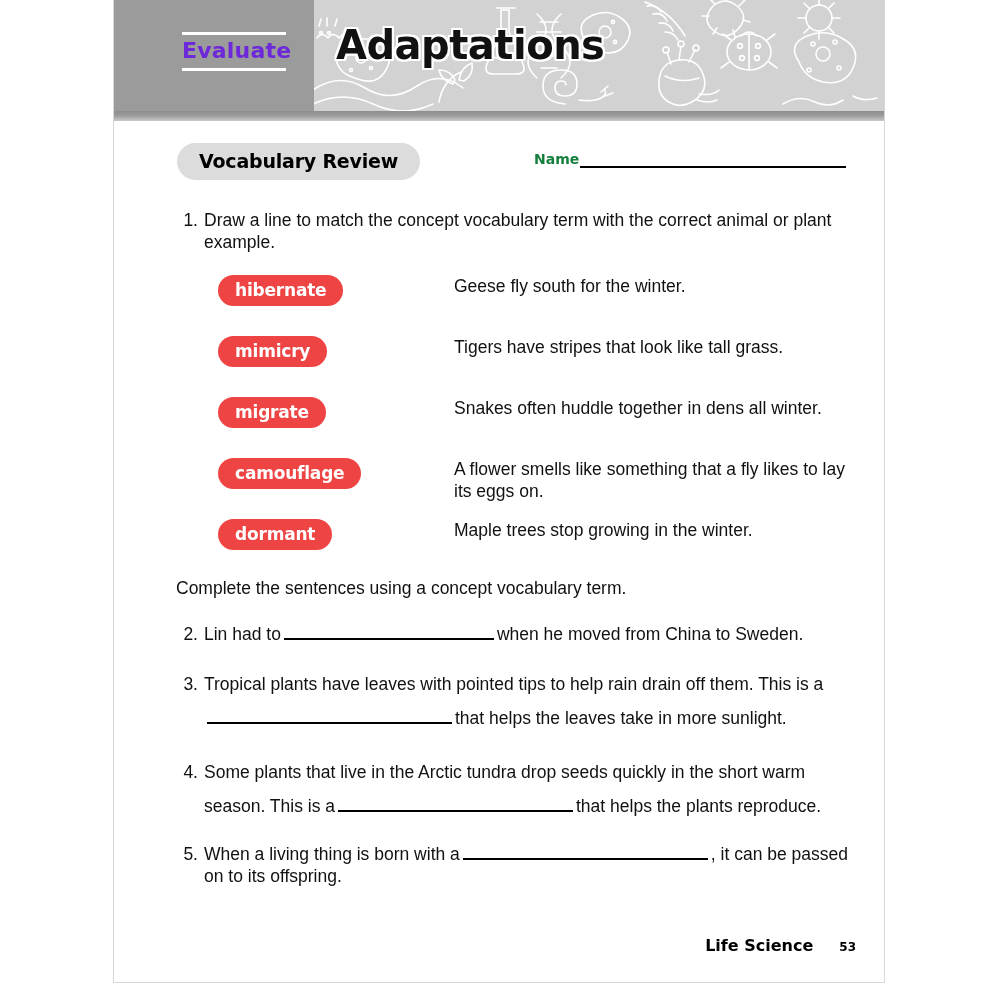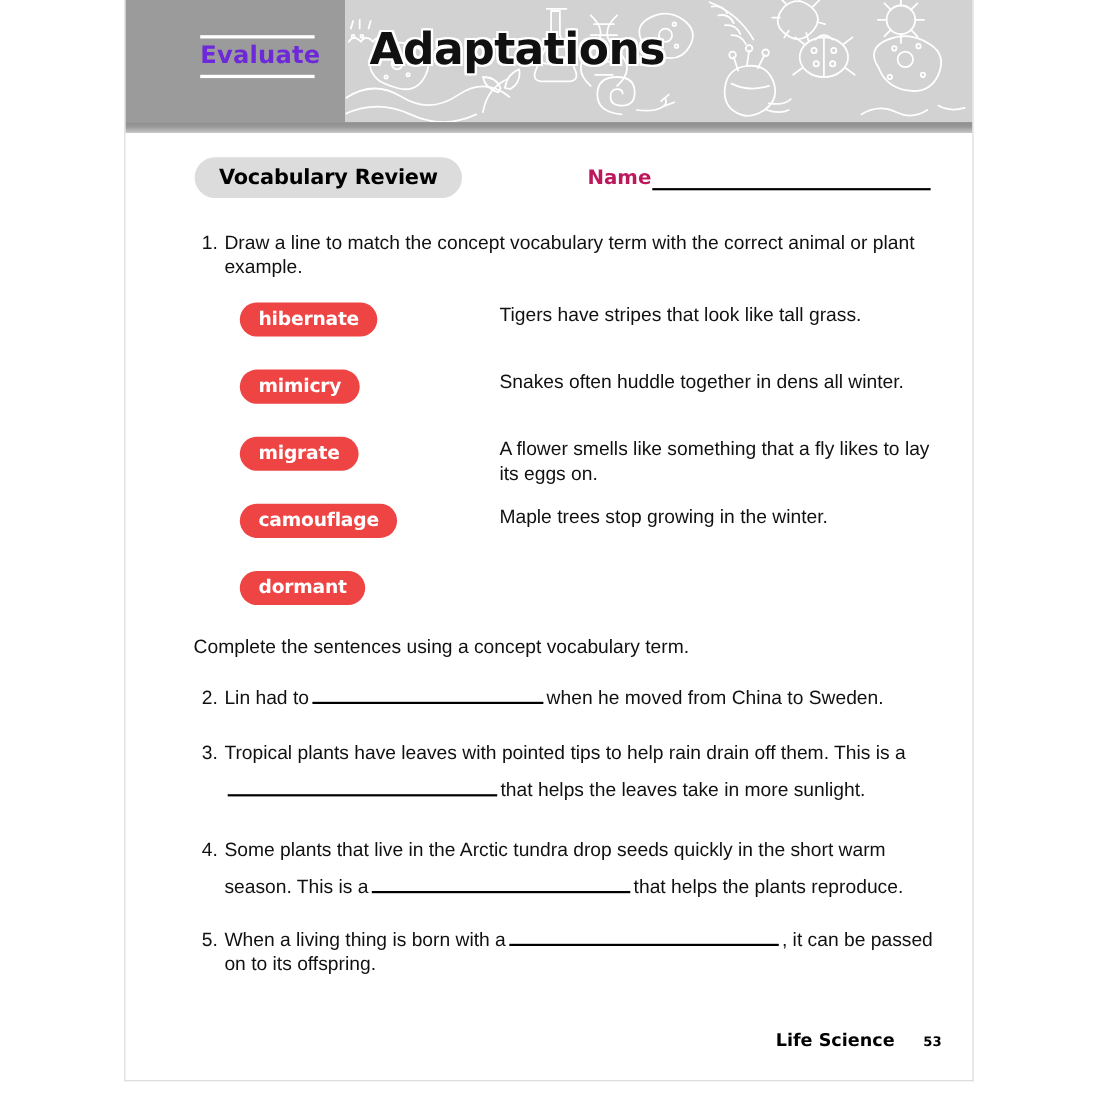--- a/index.html
+++ b/index.html
@@ -135,23 +135,23 @@
   .name-block {
     position: absolute;
     left: 420px;
     top: 8px;
     width: 312px;
     display: flex;
     align-items: flex-end;
   }
   .name-label {
     font-family: "DejaVu Sans", sans-serif;
-    font-size: 18px;
-    font-weight: bold;
-    color: #be185d;
+    font-size: 14px;
+    font-weight: bold;
+    color: #15803d;
     white-space: nowrap;
     padding-bottom: 1px;
   }
   .name-line {
     flex: 1;
     border-bottom: 2px solid #000000;
     height: 14px;
     margin-left: 1px;
   }
 
@@ -436,20 +436,21 @@
           </div>
           <div class="match-row">
             <span class="term-pill">camouflage</span>
           </div>
           <div class="match-row">
             <span class="term-pill">dormant</span>
           </div>
         </div>
 
         <div class="match-examples">
+          <div class="example-row">Geese fly south for the winter.</div>
           <div class="example-row">Tigers have stripes that look like tall grass.</div>
           <div class="example-row">Snakes often huddle together in dens all winter.</div>
           <div class="example-row">A flower smells like something that a fly likes to lay its eggs on.</div>
           <div class="example-row">Maple trees stop growing in the winter.</div>
         </div>
       </div>
     </div>
 
     <div class="lead-line">Complete the sentences using a concept vocabulary term.</div>
 

